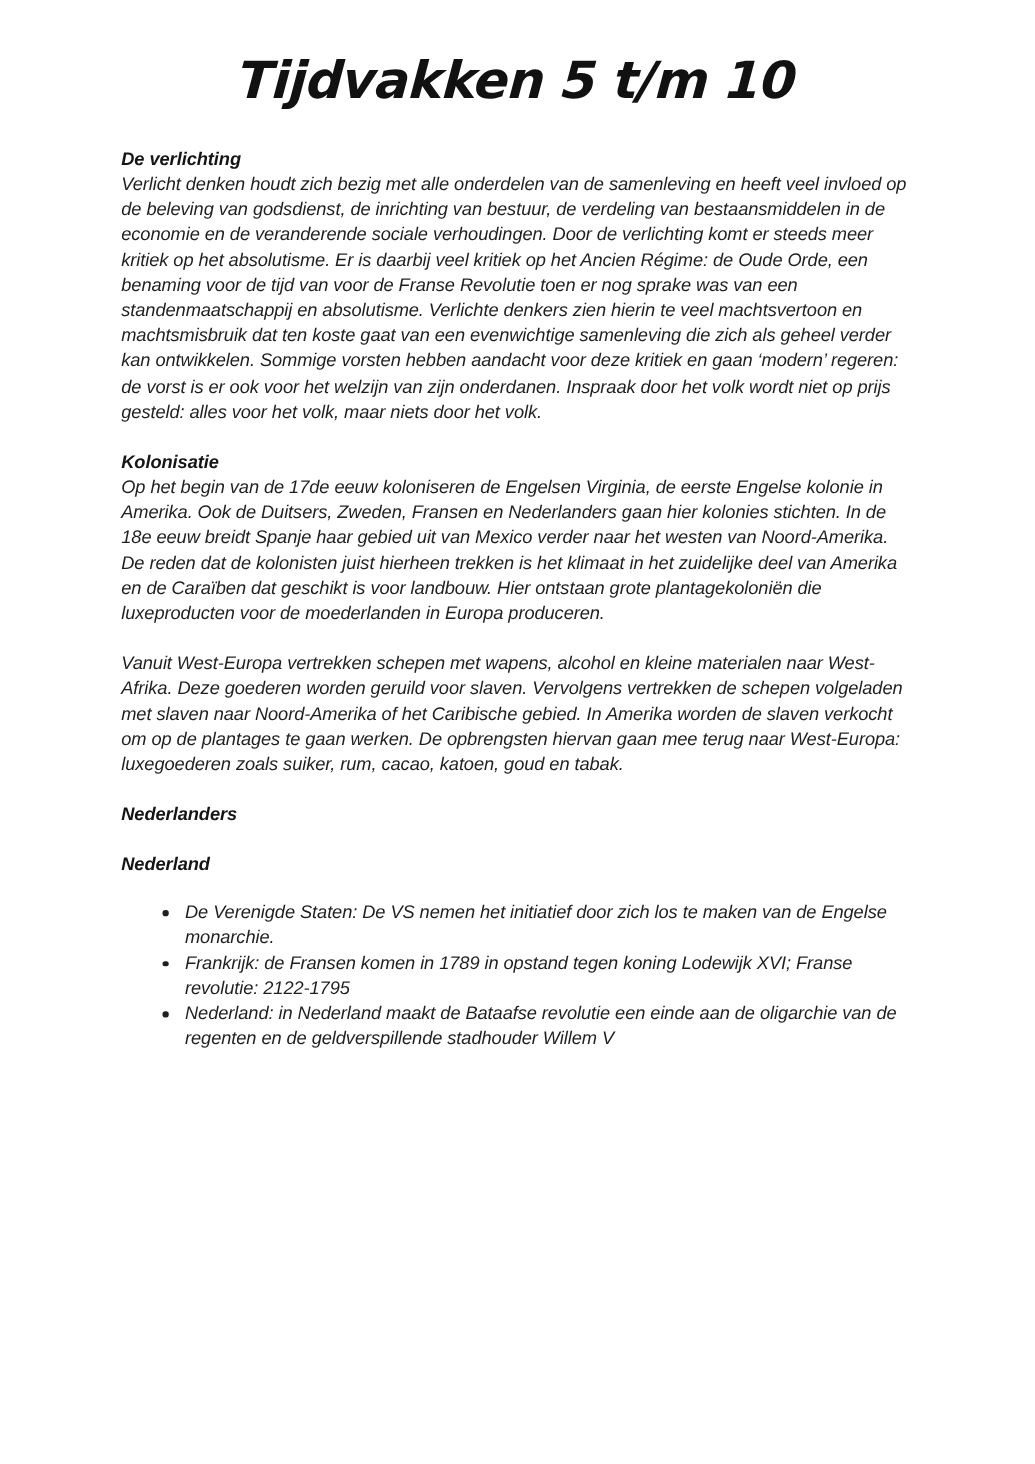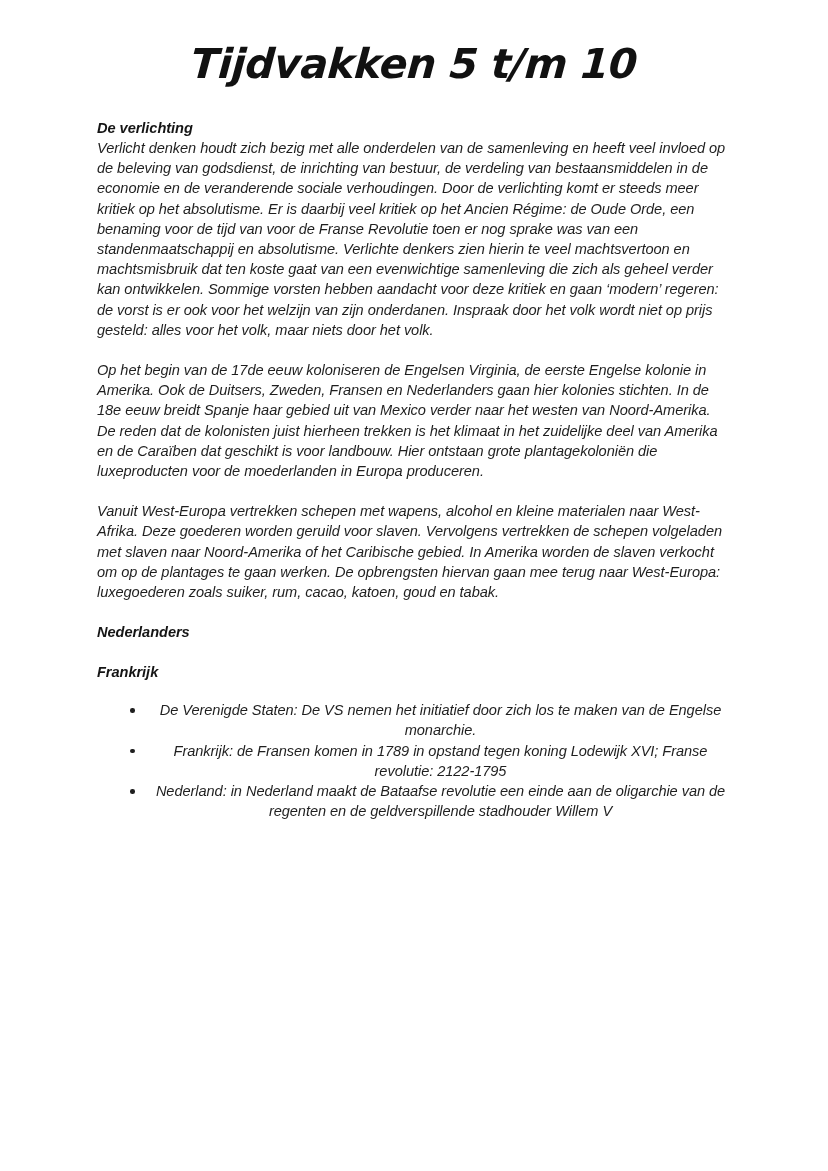--- a/index.html
+++ b/index.html
@@ -70,21 +70,20 @@
     margin: 0;
     letter-spacing: -0.06px;
     text-align: left;
   }
 
   
   .bullet-list {
     list-style: none;
     margin: 18px 0 0 0;
     padding: 0;
-    text-align: center;
   }
 
   .bullet-item {
     position: relative;
     padding-left: 51px;
     font-size: 14.6px;
     line-height: 20.2px;
     color: #1f1f1f;
     letter-spacing: -0.06px;
     margin-bottom: 0;
@@ -108,33 +107,34 @@
   <div class="doc-title">Tijdvakken 5 t/m 10</div>
 
   <div class="content">
 
     <div class="section">
       <h2 class="section-heading">De verlichting</h2>
       <p class="section-body">Verlicht denken houdt zich bezig met alle onderdelen van de samenleving en heeft veel invloed op de beleving van godsdienst, de inrichting van bestuur, de verdeling van bestaansmiddelen in de economie en de veranderende sociale verhoudingen. Door de verlichting komt er steeds meer kritiek op het absolutisme. Er is daarbij veel kritiek op het Ancien Régime: de Oude Orde, een benaming voor de tijd van voor de Franse Revolutie toen er nog sprake was van een standenmaatschappij en absolutisme. Verlichte denkers zien hierin te veel machtsvertoon en machtsmisbruik dat ten koste gaat van een evenwichtige samenleving die zich als geheel verder kan ontwikkelen. Sommige vorsten hebben aandacht voor deze kritiek en gaan ‘modern’ regeren: de vorst is er ook voor het welzijn van zijn onderdanen. Inspraak door het volk wordt niet op prijs gesteld: alles voor het volk, maar niets door het volk.</p>
     </div>
 
     <div class="section">
+      <h2 class="section-heading">Kolonisatie</h2>
       <p class="section-body">Op het begin van de 17de eeuw koloniseren de Engelsen Virginia, de eerste Engelse kolonie in Amerika. Ook de Duitsers, Zweden, Fransen en Nederlanders gaan hier kolonies stichten. In de 18e eeuw breidt Spanje haar gebied uit van Mexico verder naar het westen van Noord-Amerika. De reden dat de kolonisten juist hierheen trekken is het klimaat in het zuidelijke deel van Amerika en de Caraïben dat geschikt is voor landbouw. Hier ontstaan grote plantagekoloniën die luxeproducten voor de moederlanden in Europa produceren.</p>
     </div>
 
     <div class="section">
       <p class="section-body">Vanuit West-Europa vertrekken schepen met wapens, alcohol en kleine materialen naar West-Afrika. Deze goederen worden geruild voor slaven. Vervolgens vertrekken de schepen volgeladen met slaven naar Noord-Amerika of het Caribische gebied. In Amerika worden de slaven verkocht om op de plantages te gaan werken. De opbrengsten hiervan gaan mee terug naar West-Europa: luxegoederen zoals suiker, rum, cacao, katoen, goud en tabak.</p>
     </div>
 
     <div class="section">
       <h2 class="section-heading">Nederlanders</h2>
     </div>
 
     <div class="section">
-      <h2 class="section-heading">Frankrijk</h2>
+      <h2 class="section-heading">Nederland</h2>
 
       <ul class="bullet-list">
         <li class="bullet-item">
           <span class="bullet-dot"></span>
           <span>De Verenigde Staten: De VS nemen het initiatief door zich los te maken van de Engelse monarchie.</span>
         </li>
         <li class="bullet-item">
           <span class="bullet-dot"></span>
           <span>Frankrijk: de Fransen komen in 1789 in opstand tegen koning Lodewijk XVI; Franse revolutie: 2122-1795</span>
         </li>

